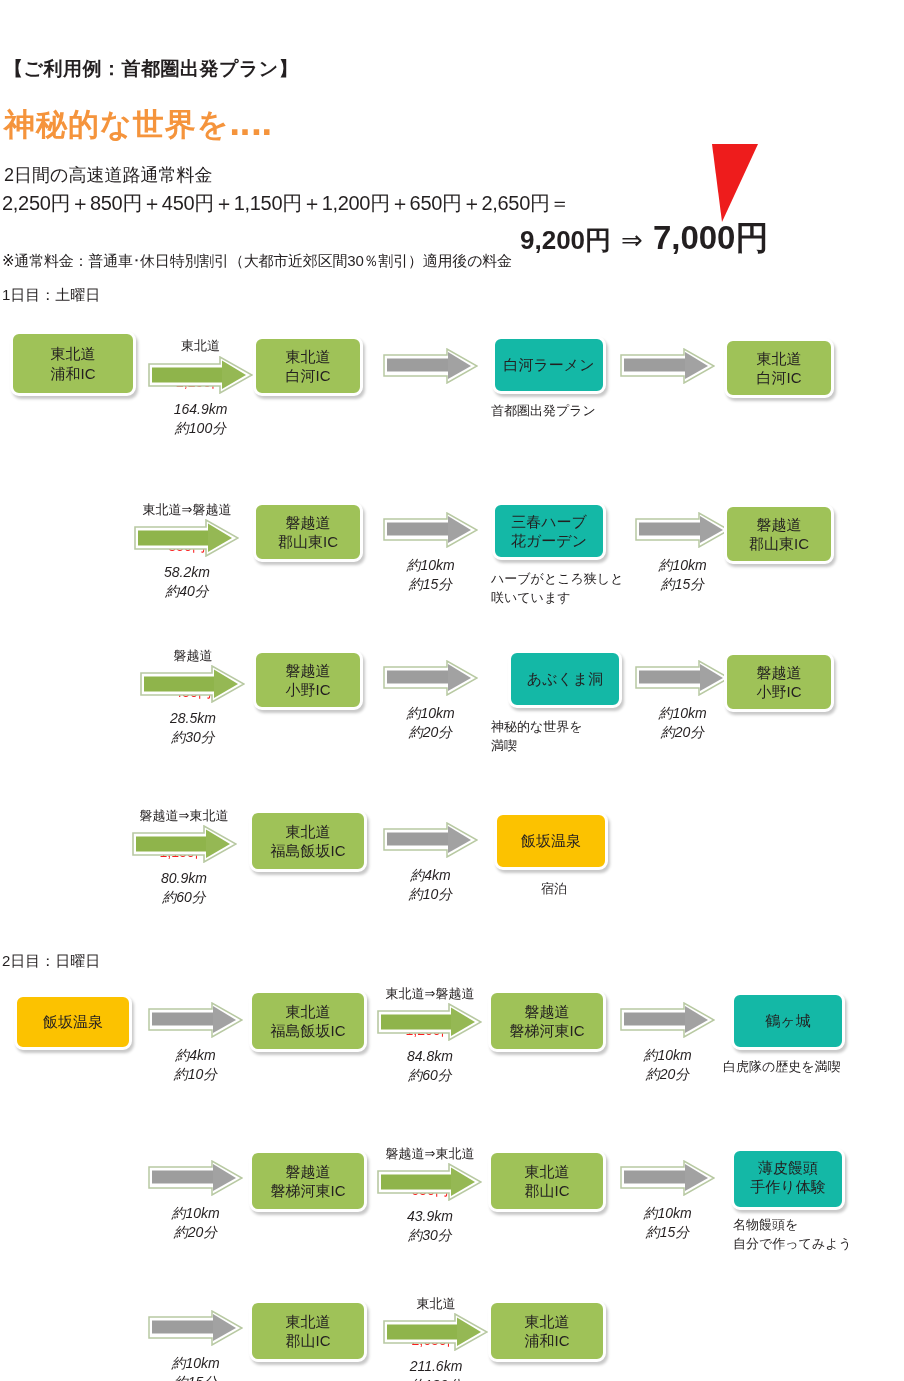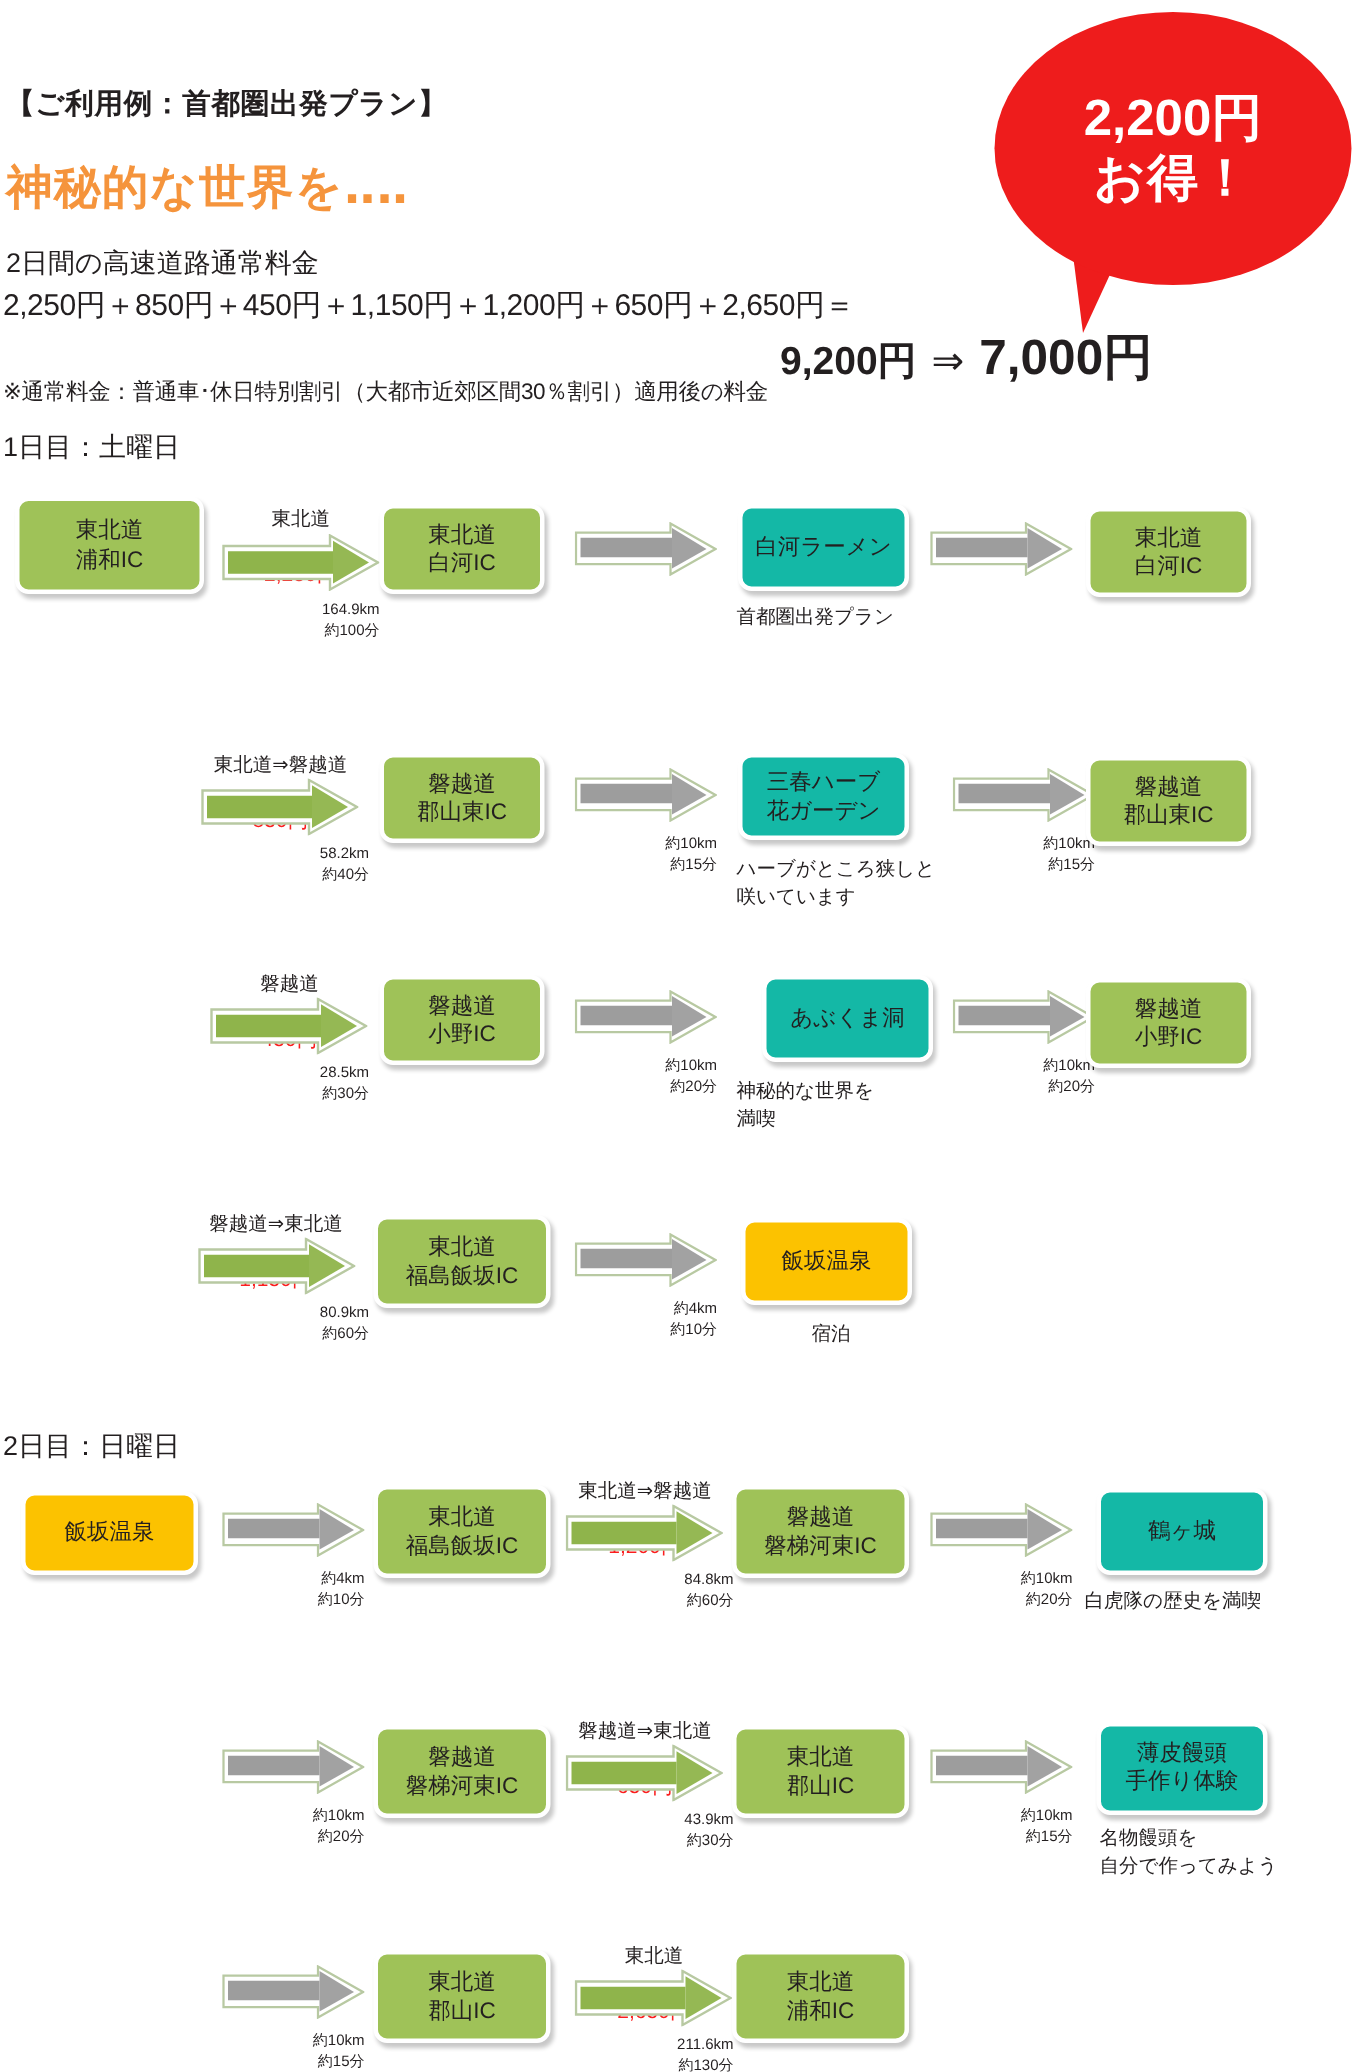--- a/index.html
+++ b/index.html
@@ -63,21 +63,21 @@
   .bubble-tail {
     position: absolute; left: 57px; top: 140px;
     width: 0; height: 0;
     border-left: 10px solid transparent;
     border-right: 36px solid transparent;
     border-top: 78px solid #ee1c1c;
   }
 
   
   .day-label {
-    position: absolute; font-size: 18px; white-space: nowrap;
+    position: absolute; font-size: 15px; white-space: nowrap;
   }
 
   
   .node {
     position: absolute;
     border-radius: 9px;
     box-sizing: border-box;
     display: flex; align-items: center; justify-content: center;
     text-align: center;
     font-size: 15px; line-height: 1.3;
@@ -102,45 +102,41 @@
   .arrow-top {
     position: absolute; width: 100%;
     text-align: center; line-height: 1.25;
     white-space: pre-line;
   }
   .arrow-top .road { font-size: 13px; color: #231f20; display: block; }
   .arrow-top .fee  { font-size: 14px; color: #fa1e1e; display: block; }
 
   .arrow-bottom {
     position: absolute; width: 100%;
-    text-align: right; line-height: 1.35;
-    font-size: 10px; color: #231f20; white-space: pre-line;
+    text-align: center; line-height: 1.35;
+    font-size: 14px; color: #231f20; white-space: pre-line; font-style: italic;
   }
 </style>
 </head>
 <body>
 
 <div class="header">
   <div class="hdr-example">【ご利用例：首都圏出発プラン】</div>
   <div class="hdr-pass">神秘的な世界を‥‥</div>
   <div class="hdr-normal-label">2日間の高速道路通常料金</div>
   <div class="hdr-sum">2,250円＋850円＋450円＋1,150円＋1,200円＋650円＋2,650円＝</div>
   <div class="hdr-note">※通常料金：普通車･休日特別割引（大都市近郊区間30％割引）適用後の料金</div>
 
   <div class="totals">
     <span class="before">9,200円</span><span class="arrow">⇒</span><span class="after">7,000円</span>
   </div>
 </div>
 
 <div class="bubble-wrap">
   <div class="bubble-tail"></div>
-  <div class="bubble">
-    <span class="l1">2,200円</span>
-    <span class="l2">お得！</span>
-  </div>
 </div>
 
 <div class="day-label" style="left:2px; top:286px;">1日目：土曜日</div>
 
 <div class="node green" style="left:10px; top:331px; width:126px; height:65px;">
     <span style="white-space:pre-line;">東北道
 浦和IC</span>
   </div>
 
 <div class="arrow-grp" style="left:148px; top:318px; width:105px; height:110px;">

